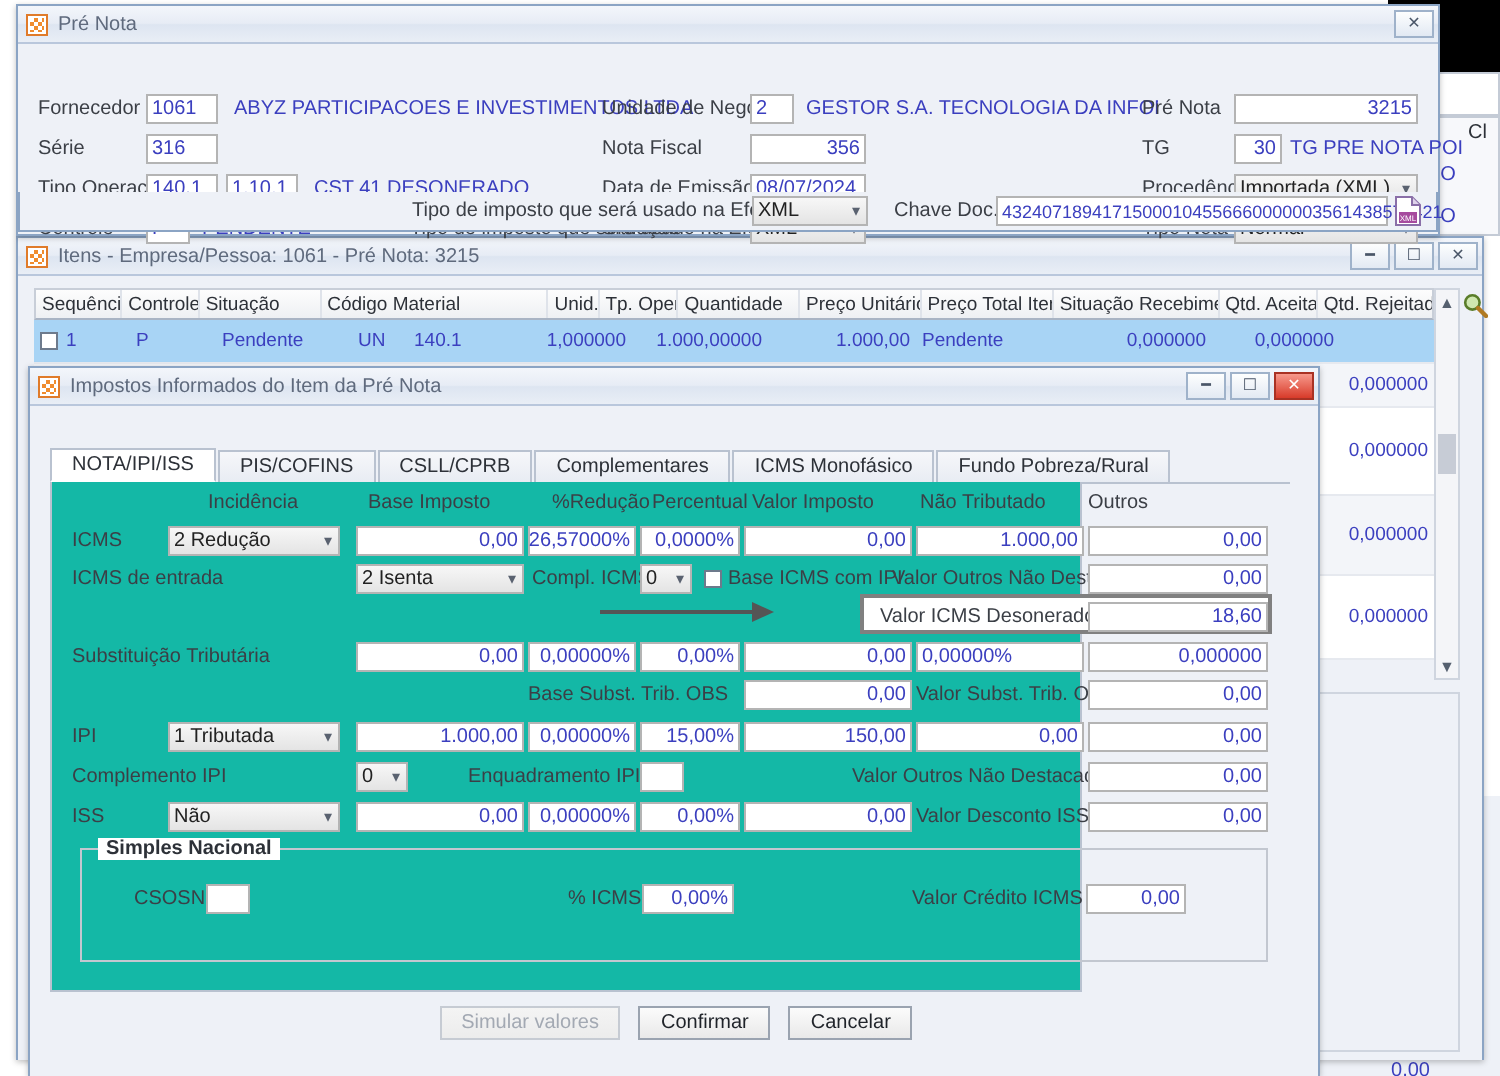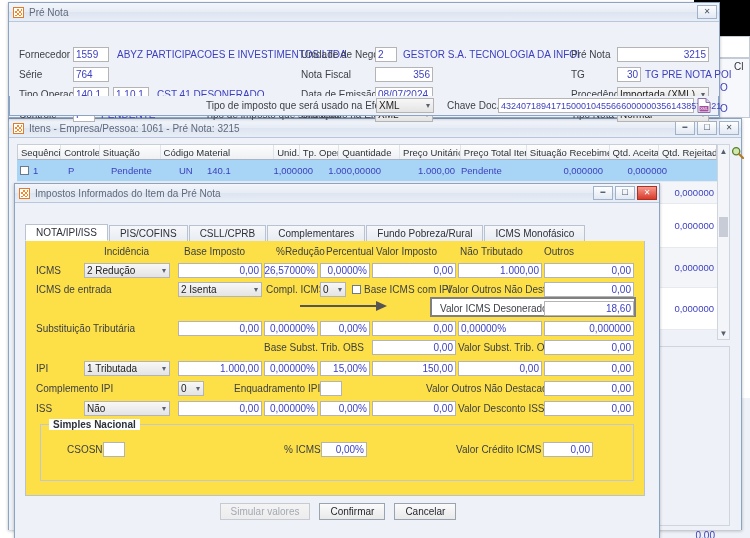--- a/index.html
+++ b/index.html
@@ -117,22 +117,22 @@
   }
   .tab {
     height:16px; padding:0 10px; font-size:10px; color:#2d3138;
     display:flex; align-items:center;
     background:linear-gradient(to bottom,#f6f7fa,#e8ecf3);
     border:1px solid #b9c2d0; border-bottom:none; margin-right:1px;
   }
   .tab.active { background:#ffffff; height:17px; border-bottom:1px solid #fff; }
 
   .panel {
-    position:absolute; left:10px; top:38px; width:620px; height:255px;
-    background:#fde047; border:1px solid #b9c2d0; border-top:none;
+    position:absolute; left:10px; top:38px; width:516px; height:255px;
+    background:#14b8a6; border:1px solid #b9c2d0; border-top:none;
   }
 
   .colhdr { position:absolute; font-size:10px; color:#3b3f46; white-space:nowrap; }
   .rowlbl { position:absolute; font-size:10px; color:#3b3f46; white-space:nowrap; }
 
   .groupbox {
     position:absolute; border:1px solid #c2c7d0;
   }
   .groupbox .gb-title {
     position:absolute; top:-6px; left:8px; background:#fff; padding:0 4px;
@@ -268,25 +268,25 @@
     <div class="win-title">
       <span class="tbar-icon"></span>
       <span class="t-txt">Pré Nota</span>
       <span class="wbtns">
         <span class="wbtn">✕</span>
       </span>
     </div>
     <div class="body">
 
       <span class="lbl" style="position:absolute; left:10px; top:27px;">Fornecedor</span>
-      <span class="fld" style="position:absolute; left:64px; top:25px; width:36px;">1559</span>
+      <span class="fld" style="position:absolute; left:64px; top:25px; width:36px;">1061</span>
       <span class="lbl-blue" style="position:absolute; left:108px; top:27px;">ABYZ PARTICIPACOES E INVESTIMENTOS LTDA</span>
 
       <span class="lbl" style="position:absolute; left:10px; top:47px;">Série</span>
-      <span class="fld" style="position:absolute; left:64px; top:45px; width:36px;">764</span>
+      <span class="fld" style="position:absolute; left:64px; top:45px; width:36px;">316</span>
 
       <span class="lbl" style="position:absolute; left:10px; top:67px;">Tipo Operação</span>
       <span class="fld" style="position:absolute; left:64px; top:65px; width:36px;">140.1</span>
       <span class="fld" style="position:absolute; left:104px; top:65px; width:36px;">1.10.1</span>
       <span class="lbl-blue" style="position:absolute; left:148px; top:67px;">CST 41 DESONERADO</span>
 
       <span class="lbl" style="position:absolute; left:10px; top:87px;">Controle</span>
       <span class="fld" style="position:absolute; left:64px; top:85px; width:22px;">P</span>
       <span class="lbl-blue" style="position:absolute; left:92px; top:87px;">PENDENTE</span>
 
@@ -362,22 +362,22 @@
       </span>
     </div>
 
     <div class="body">
 
       <div class="tabs">
         <span class="tab active">NOTA/IPI/ISS</span>
         <span class="tab">PIS/COFINS</span>
         <span class="tab">CSLL/CPRB</span>
         <span class="tab">Complementares</span>
+        <span class="tab">ICMS Monofásico</span>
         <span class="tab">Fundo Pobreza/Rural</span>
-        <span class="tab">ICMS Monofásico</span>
       </div>
 
       <div class="panel">
 
         <span class="colhdr" style="left:78px; top:5px;">Incidência</span>
         <span class="colhdr" style="left:158px; top:5px;">Base Imposto</span>
         <span class="colhdr" style="left:250px; top:5px;">%Redução</span>
         <span class="colhdr" style="left:300px; top:5px;">Percentual</span>
         <span class="colhdr" style="left:350px; top:5px;">Valor Imposto</span>
         <span class="colhdr" style="left:434px; top:5px;">Não Tributado</span>

